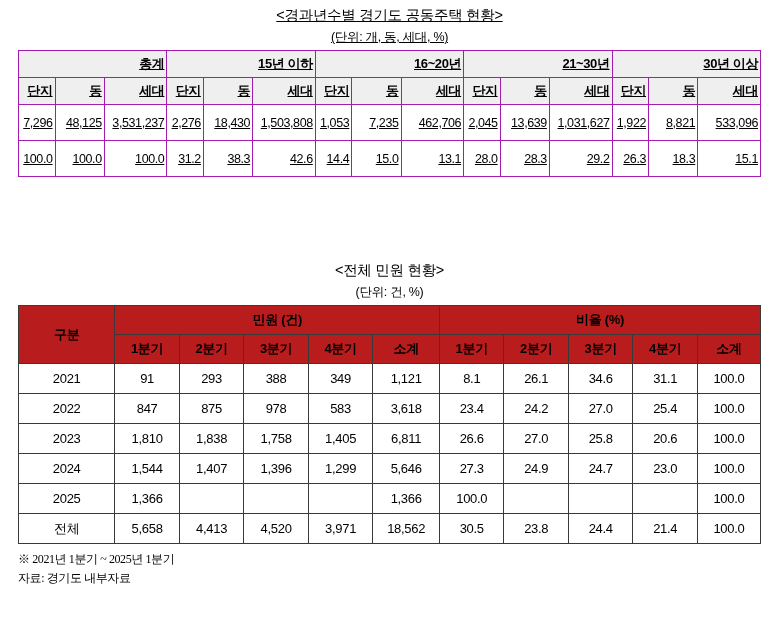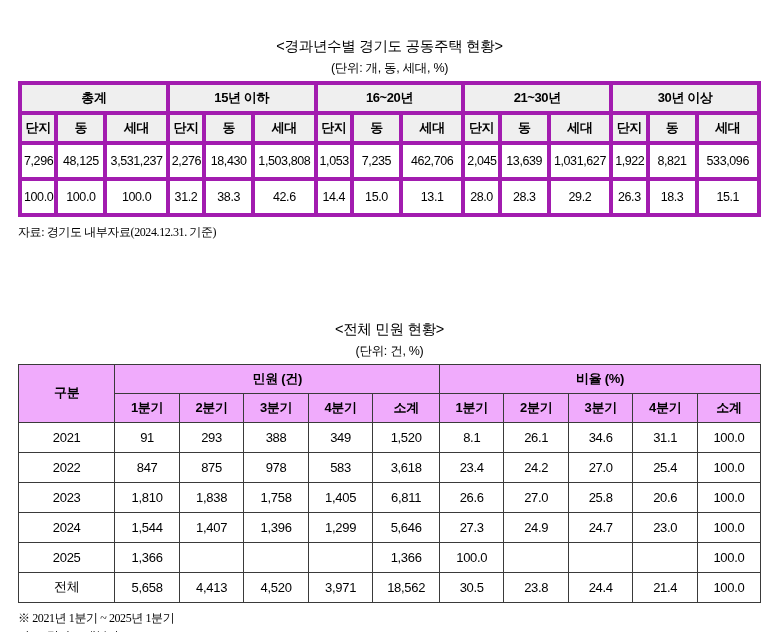--- a/index.html
+++ b/index.html
@@ -26,22 +26,22 @@
     text-align: center;
     font-size: 12.5px;
     letter-spacing: -0.3px;
   }
   table {
     border-collapse: collapse;
     width: 100%;
     table-layout: fixed;
   }
   table.t1 th, table.t1 td {
-    border: 4px solid #a21caf;
-    text-align: center;
+    border: 1px solid #a21caf;
+    text-align: right;
     font-size: 12.5px;
     padding: 4px 2px;
     letter-spacing: -0.4px;
   }
   table.t1 thead th {
     background: #efefef;
     font-weight: bold;
     font-size: 13px;
   }
   table.t1 tbody td {
@@ -57,28 +57,28 @@
   .note div { white-space: nowrap; }
 
   table.t2 th, table.t2 td {
     border: 1px solid #3a3a3a;
     text-align: center;
     font-size: 13px;
     padding: 5px 2px;
     letter-spacing: -0.3px;
   }
   table.t2 thead th {
-    background: #f0abfc;
+    background: #b91c1c;
     font-weight: bold;
   }
   table.t2 tbody td {
     height: 30px;
   }
   table.t2 tbody tr:last-child td { font-weight: normal; }
-  .sec1 { margin-top: 37px; }
+  .sec1 { margin-top: 6px; text-decoration: underline; }
   .sec2 { margin-top: 40px; }
   .gap-s { height: 4px; }
   .spacer { height: 38px; }
 </style>
 </head>
 <body>
 
 <div class="page">
 
   <div class="sec1">
@@ -163,21 +163,20 @@
           <td>28.3</td>
           <td>29.2</td>
           <td>26.3</td>
           <td>18.3</td>
           <td>15.1</td>
         </tr>
       </tbody>
     </table>
 
     <div class="note">
-      <div>자료: 경기도 내부자료(2024.12.31. 기준)</div>
     </div>
   </div>
 
   <div class="spacer"></div>
 
   <div class="sec2">
     <div class="title">&lt;전체 민원 현황&gt;</div>
     <div class="gap-s"></div>
     <div class="unit">(단위: 건, %)</div>
     <div class="gap-s"></div>
@@ -215,21 +214,21 @@
           <th>소계</th>
         </tr>
       </thead>
       <tbody>
         <tr>
           <td>2021</td>
           <td>91</td>
           <td>293</td>
           <td>388</td>
           <td>349</td>
-          <td>1,520</td>
+          <td>1,121</td>
           <td>8.1</td>
           <td>26.1</td>
           <td>34.6</td>
           <td>31.1</td>
           <td>100.0</td>
         </tr>
         <tr>
           <td>2022</td>
           <td>847</td>
           <td>875</td>

